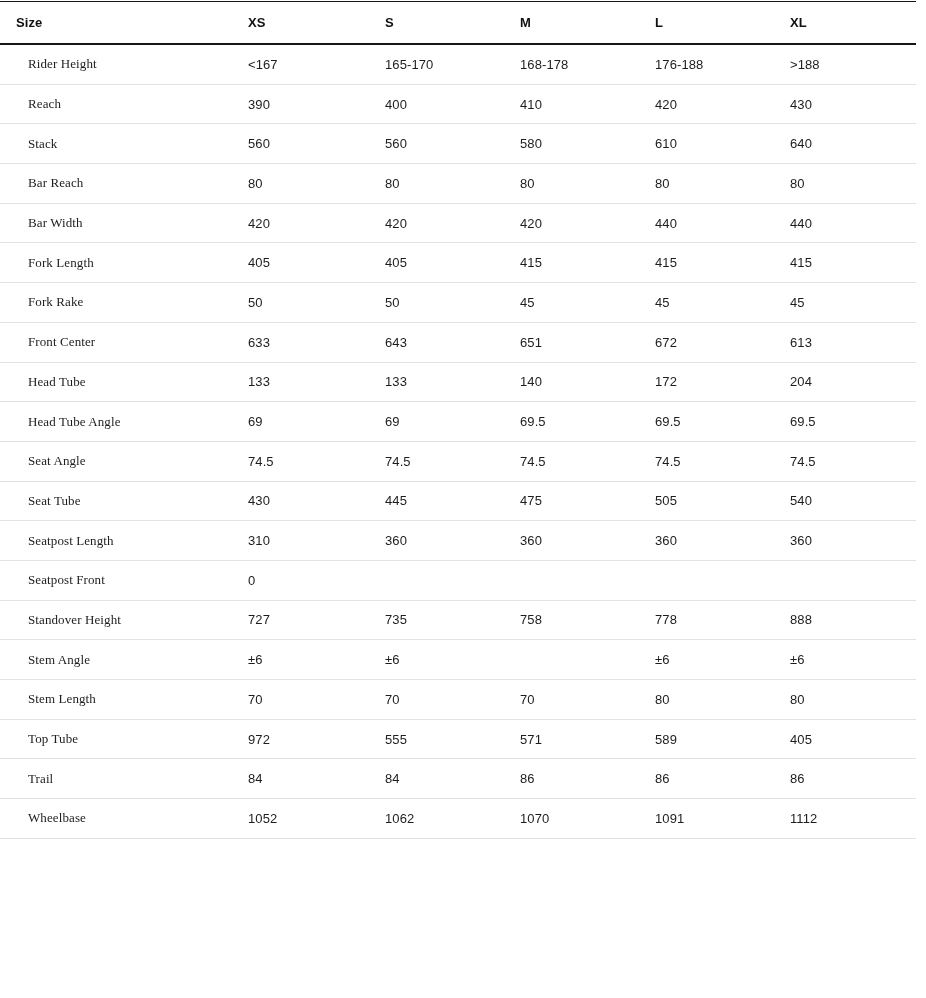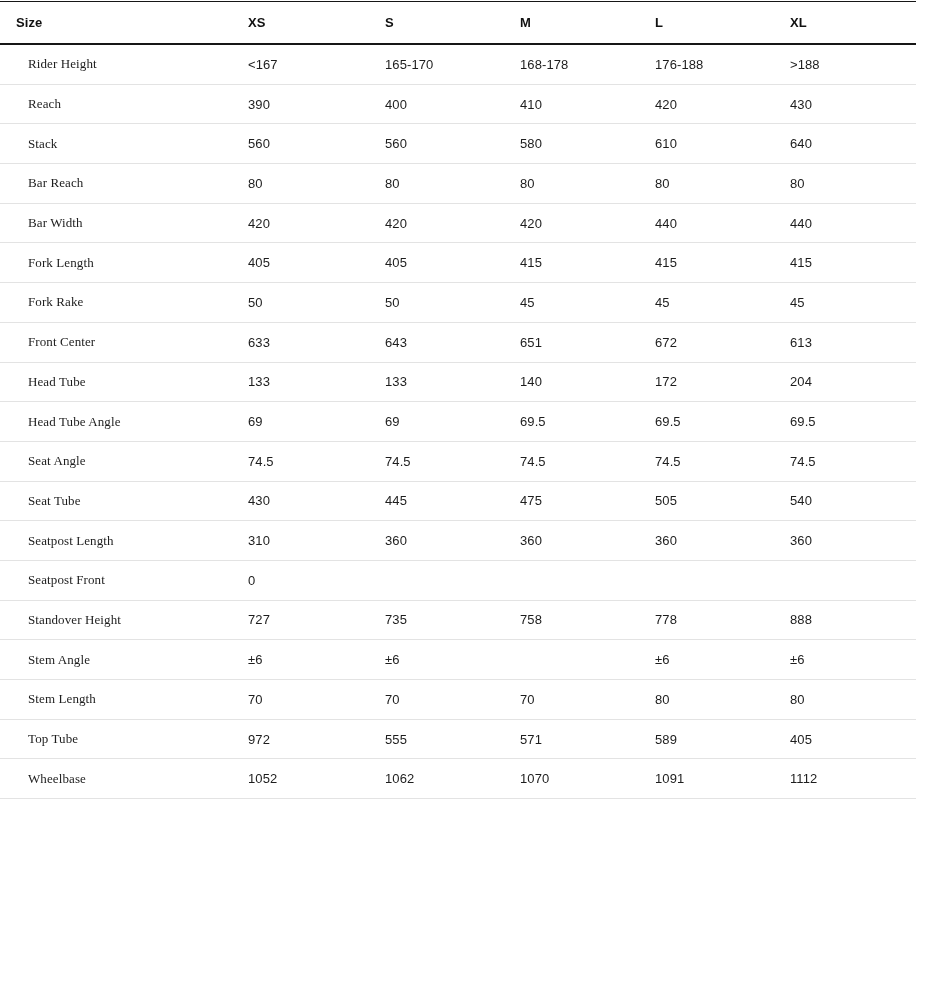--- a/index.html
+++ b/index.html
@@ -218,20 +218,28 @@
         </tr>
         <tr>
           <td class="label">Top Tube</td>
           <td>972</td>
           <td>555</td>
           <td>571</td>
           <td>589</td>
           <td>405</td>
         </tr>
         <tr>
+          <td class="label">Trail</td>
+          <td>84</td>
+          <td>84</td>
+          <td>86</td>
+          <td>86</td>
+          <td>86</td>
+        </tr>
+        <tr>
           <td class="label">Wheelbase</td>
           <td>1052</td>
           <td>1062</td>
           <td>1070</td>
           <td>1091</td>
           <td>1112</td>
         </tr>
       </tbody>
   </table>
 </div>

